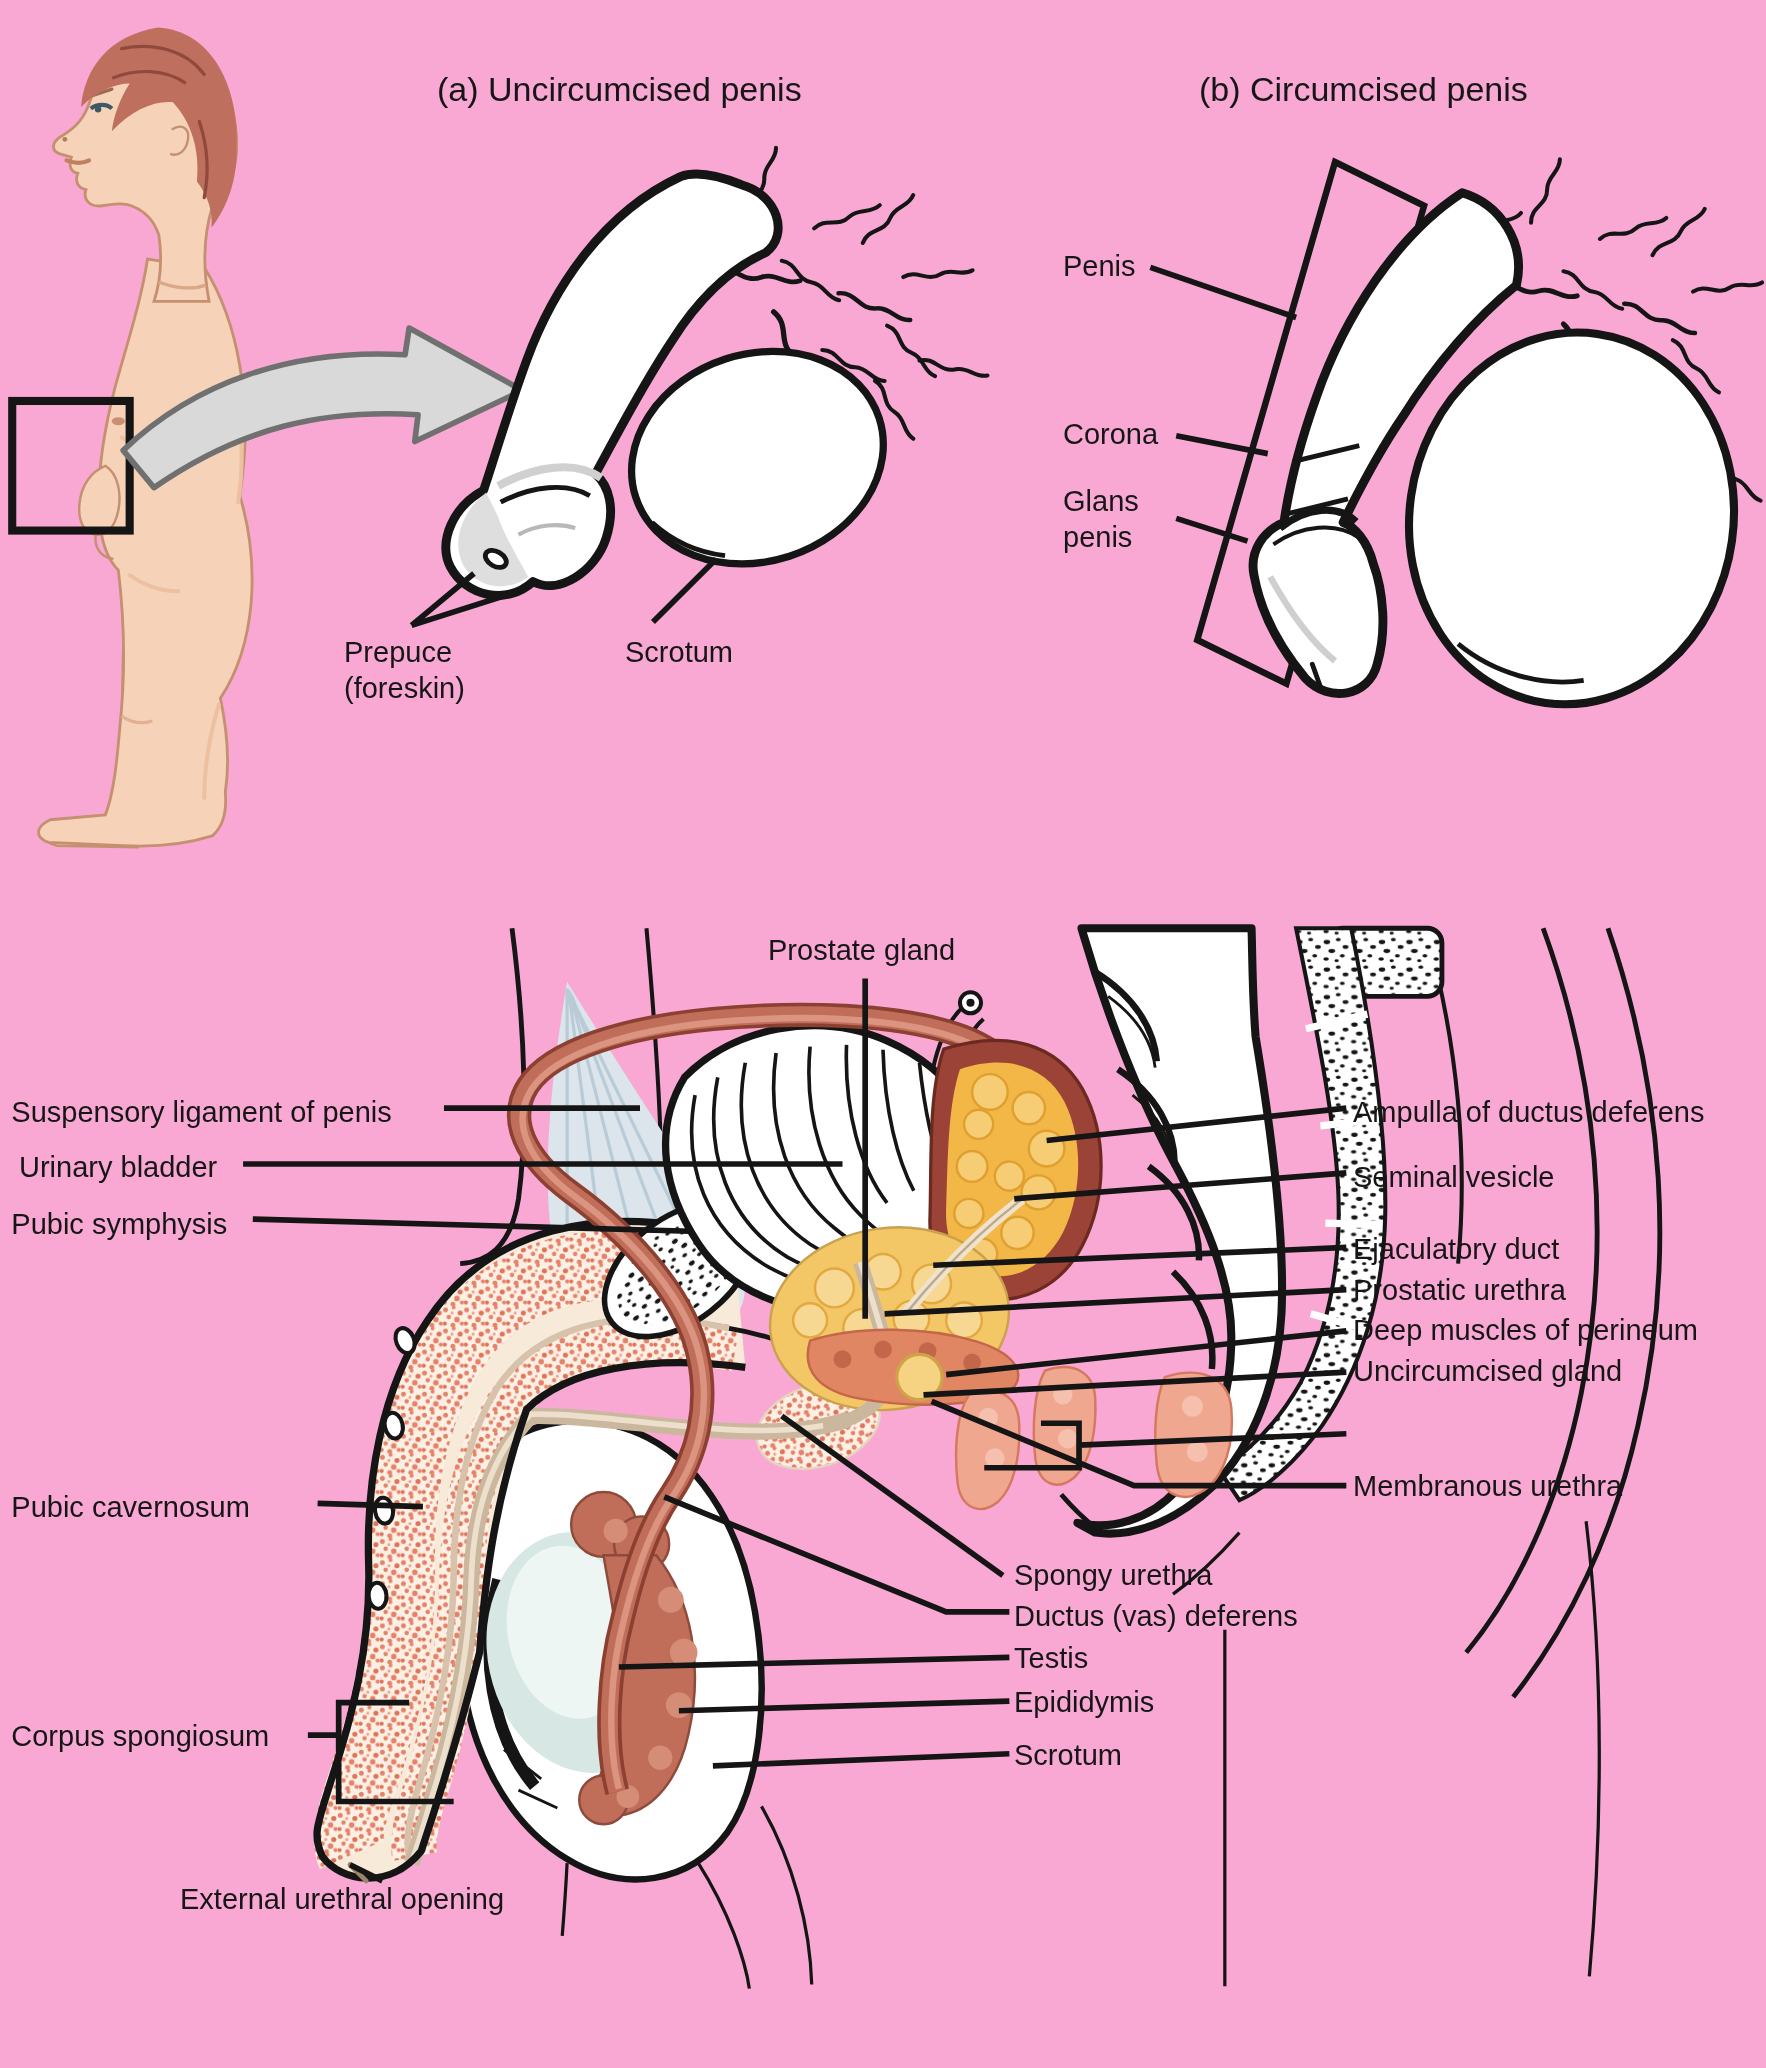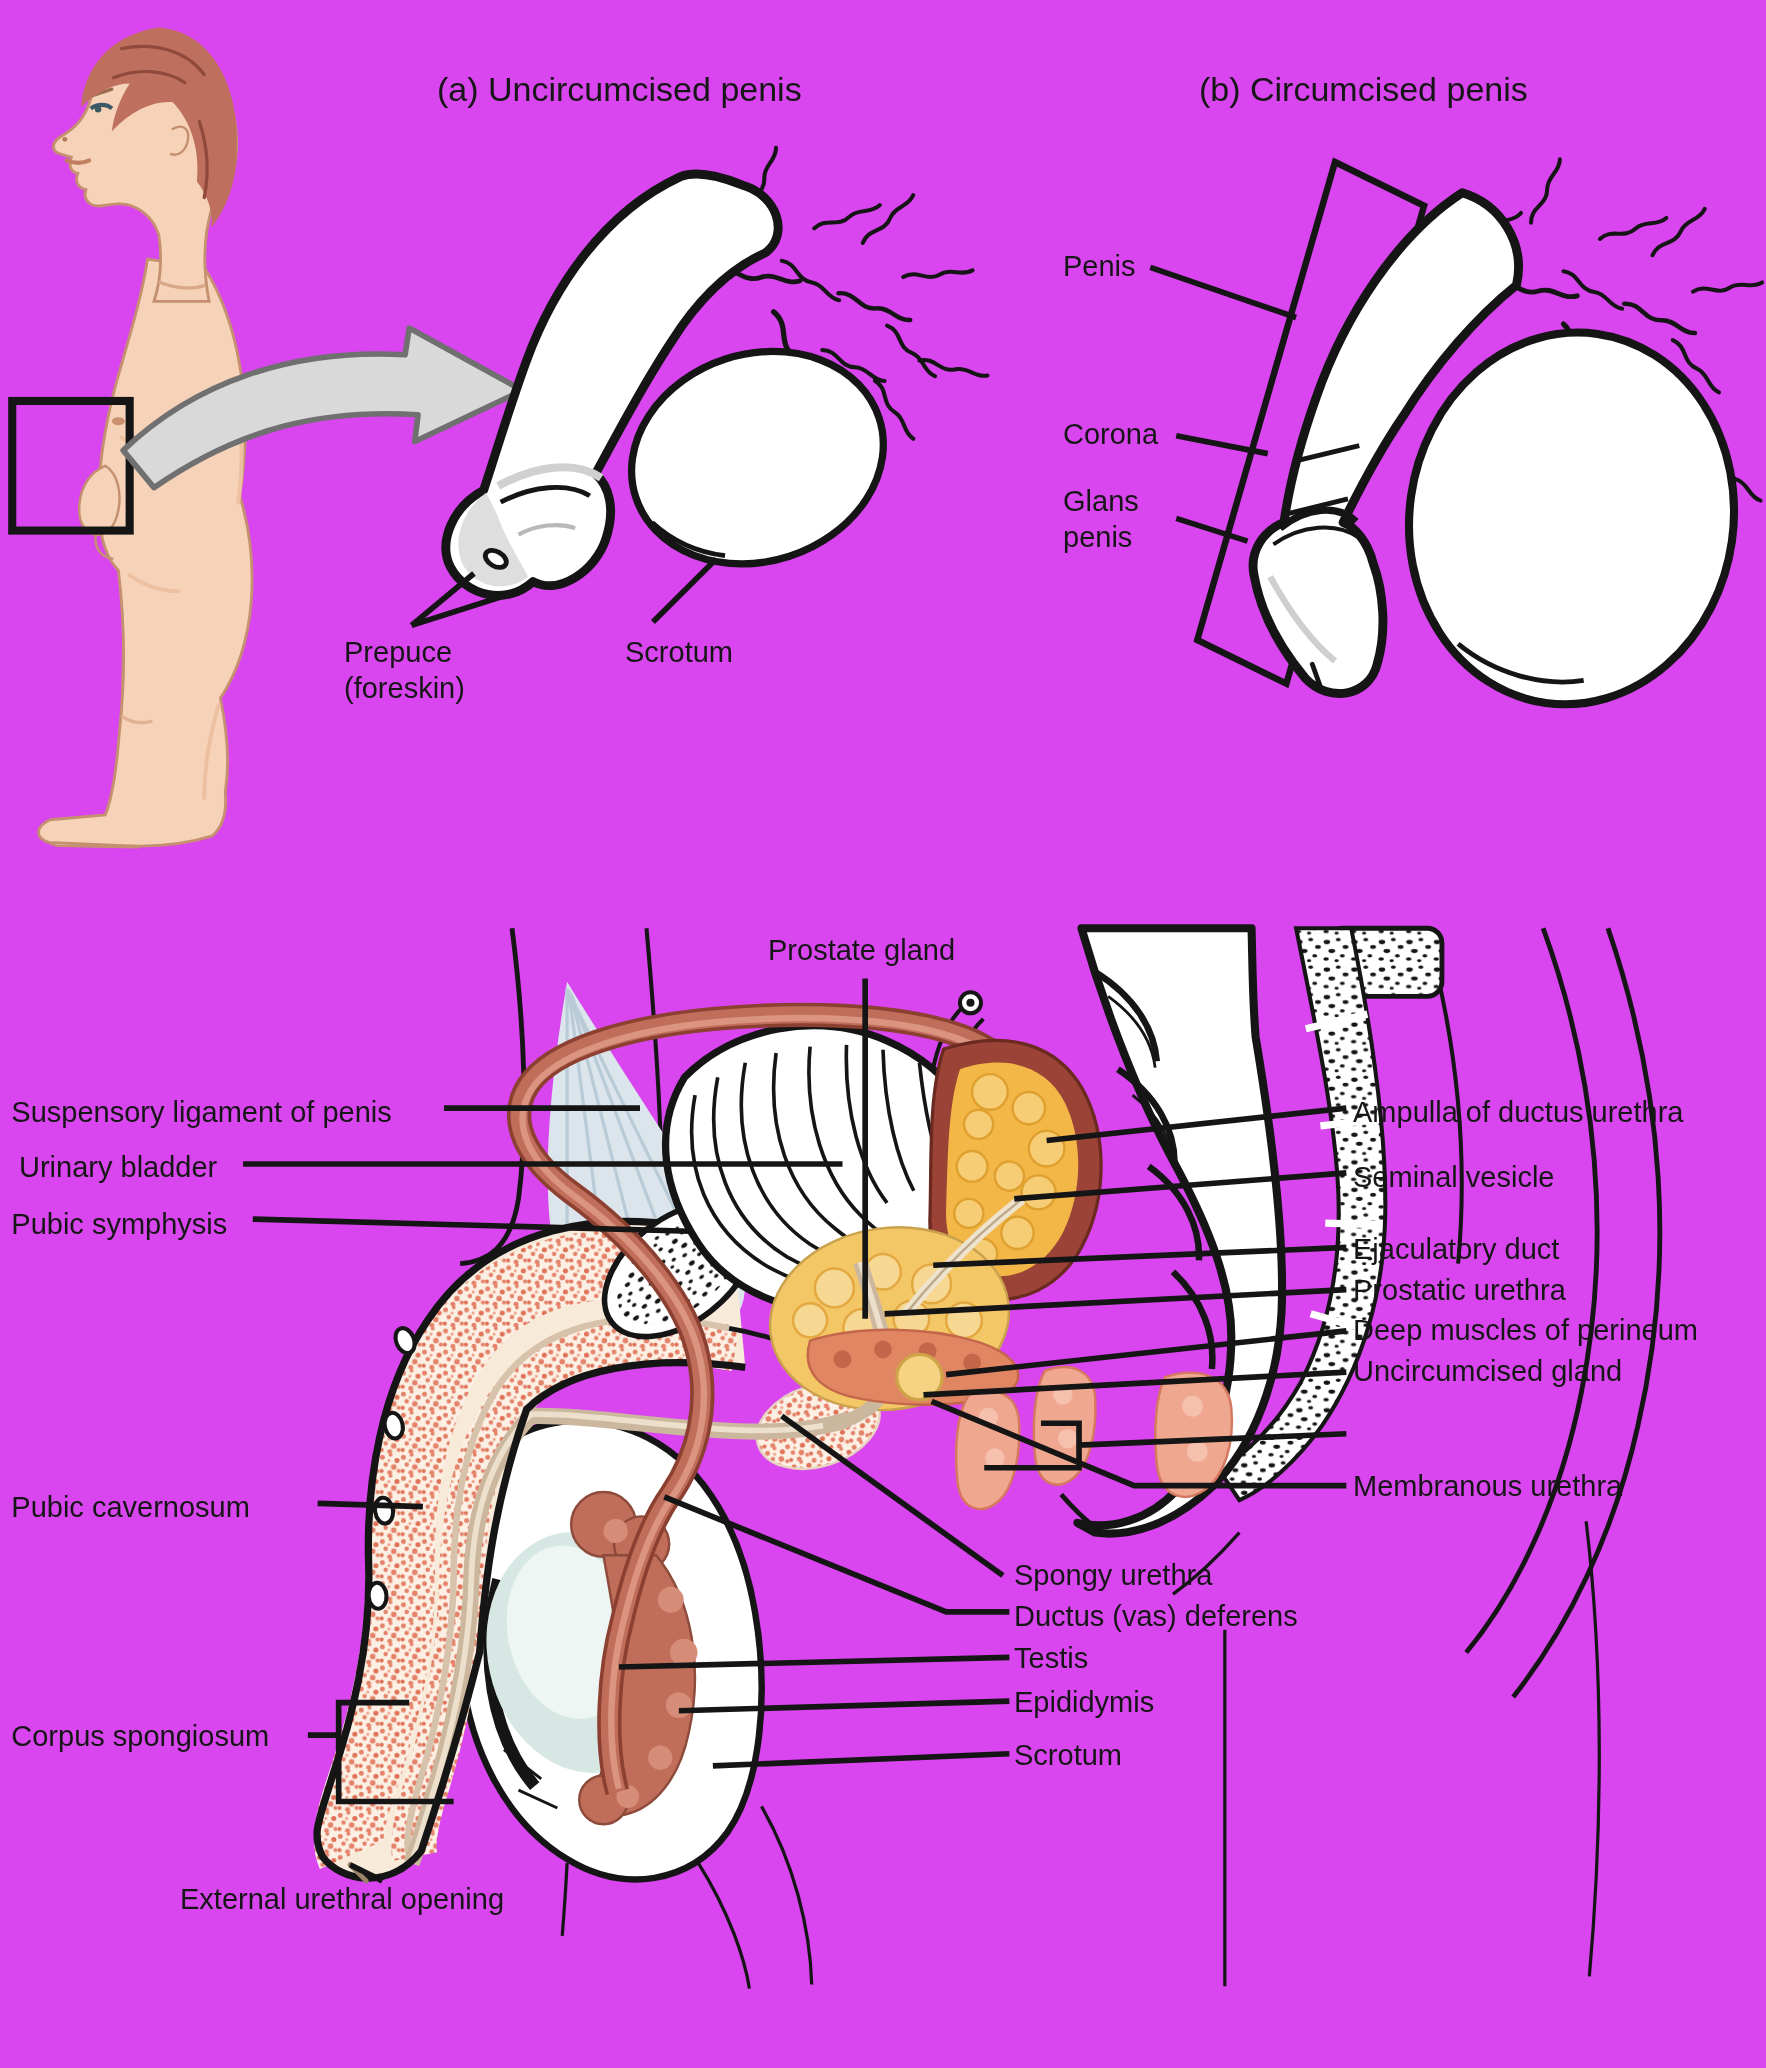--- a/index.html
+++ b/index.html
@@ -1,16 +1,16 @@
 <!DOCTYPE html>
 <html style="font-size:13px"><head>
 <meta charset="utf-8">
 <style>
   html,body{margin:0;padding:0;background:#fff;}
-  .canvas{position:relative;width:1766px;height:2068px;background:#d946ef;
+  .canvas{position:relative;width:1766px;height:2068px;background:#f9a8d4;
           font-family:"Liberation Sans",sans-serif;overflow:hidden;}
   .art{position:absolute;left:0;top:0;}
   .lbl{position:absolute;font-size:29px;line-height:1.25;color:#161616;
        white-space:pre-line;letter-spacing:0px;}
   .ttl{position:absolute;font-size:34px;color:#161616;white-space:nowrap;}
 </style>
 </head>
 <body>
 
 <div class="canvas">
@@ -433,21 +433,21 @@
 penis</div>
 
 <div class="lbl" style="left:768px;top:932px">Prostate gland</div>
 <div class="lbl" style="left:11.3px;top:1094px">Suspensory ligament of penis</div>
 <div class="lbl" style="left:19px;top:1149px">Urinary bladder</div>
 <div class="lbl" style="left:11.3px;top:1206px">Pubic symphysis</div>
 <div class="lbl" style="left:11.3px;top:1489px">Pubic cavernosum</div>
 <div class="lbl" style="left:11.3px;top:1718px">Corpus spongiosum</div>
 <div class="lbl" style="left:180px;top:1881px">External urethral opening</div>
 
-<div class="lbl" style="left:1353px;top:1094px">Ampulla of ductus urethra</div>
+<div class="lbl" style="left:1353px;top:1094px">Ampulla of ductus deferens</div>
 <div class="lbl" style="left:1353px;top:1159px">Seminal vesicle</div>
 <div class="lbl" style="left:1353px;top:1231px">Ejaculatory duct</div>
 <div class="lbl" style="left:1353px;top:1272px">Prostatic urethra</div>
 <div class="lbl" style="left:1353px;top:1312px">Deep muscles of perineum</div>
 <div class="lbl" style="left:1353px;top:1353px">Uncircumcised gland</div>
 <div class="lbl" style="left:1353px;top:1468px">Membranous urethra</div>
 
 <div class="lbl" style="left:1014px;top:1557px">Spongy urethra</div>
 <div class="lbl" style="left:1014px;top:1598px">Ductus (vas) deferens</div>
 <div class="lbl" style="left:1014px;top:1640px">Testis</div>

